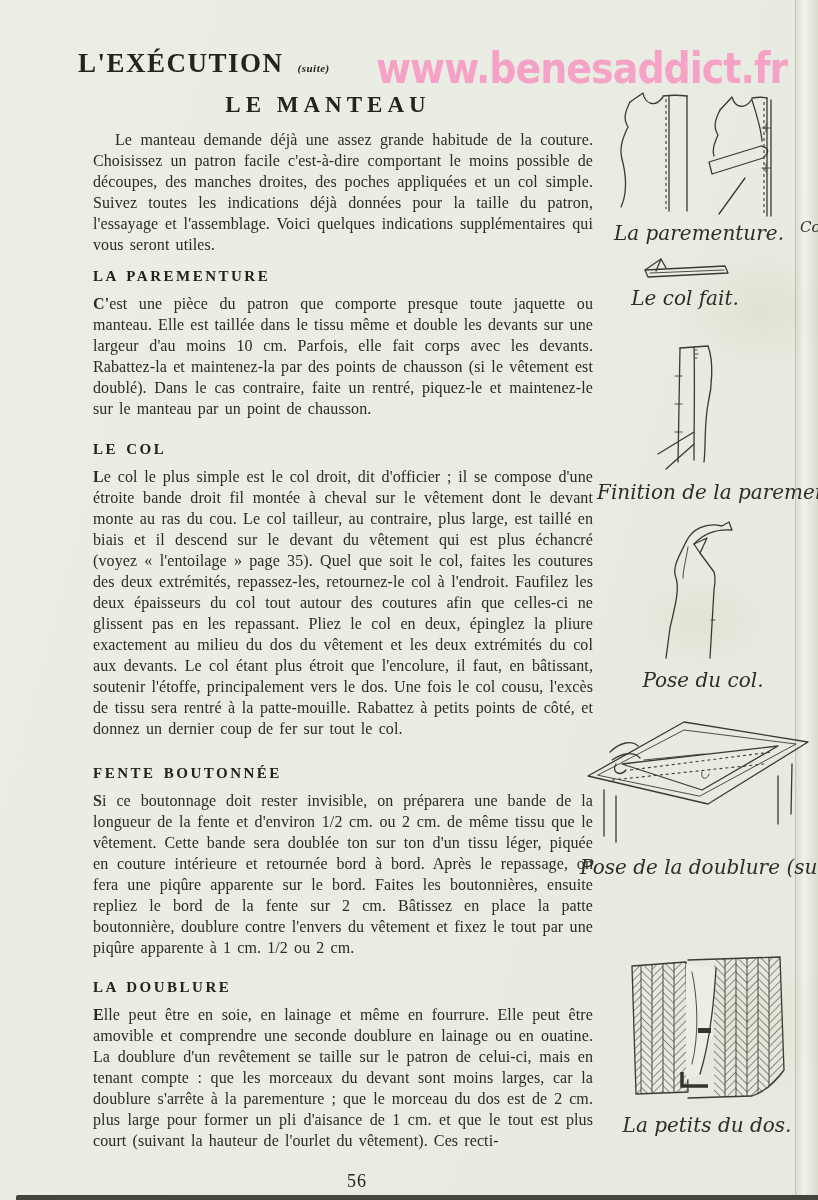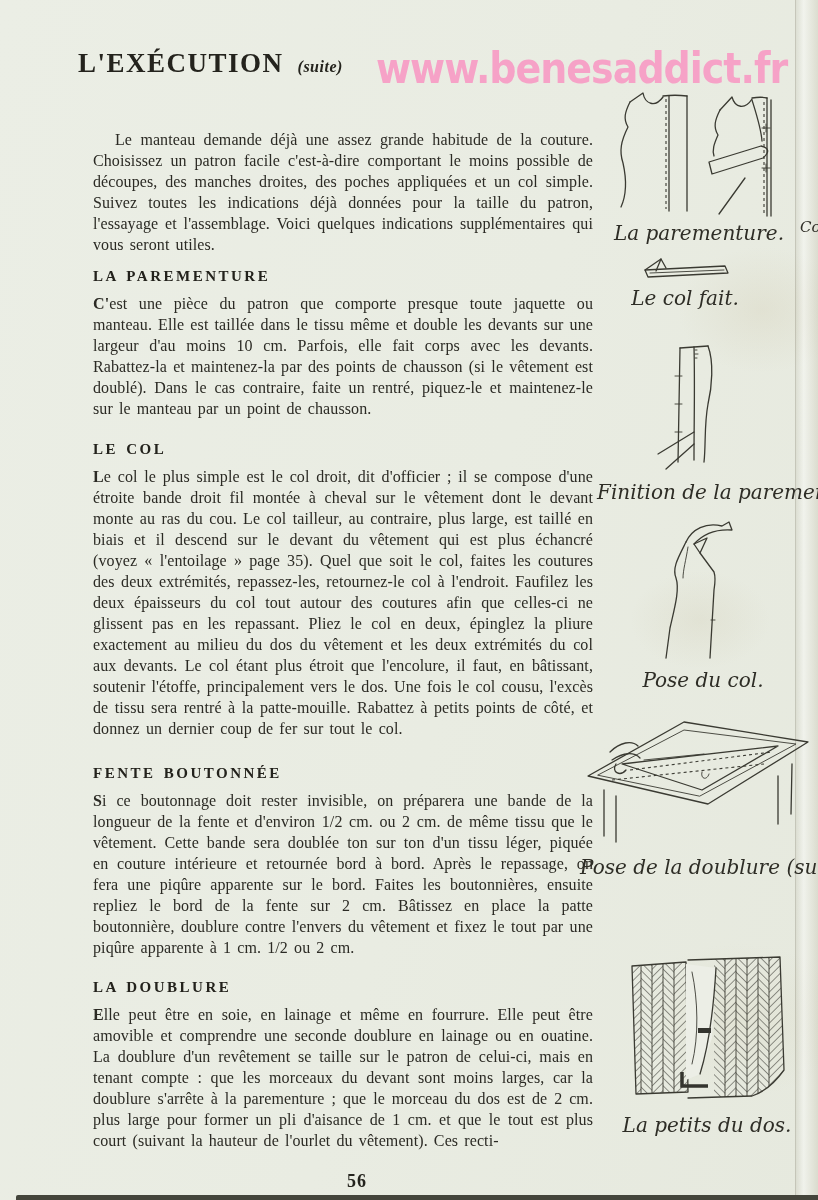--- a/index.html
+++ b/index.html
@@ -16,21 +16,21 @@
       radial-gradient(160px 110px at 740px 1020px, rgba(205,198,170,0.18), transparent 70%),
       linear-gradient(105deg,#ebeee5 0%,#e9ece2 55%,#e6e9de 100%);
   }
   
   .edge-strip{position:absolute;top:0;right:0;width:22px;height:100%;
     background:linear-gradient(to right, rgba(120,115,90,0.10), rgba(255,255,255,0.40) 35%, rgba(170,165,140,0.20) 100%);}
   .edge-line{position:absolute;top:0;right:22px;width:1px;height:100%;background:rgba(110,105,85,0.28);}
   .bottom-bar{position:absolute;left:16px;right:0;bottom:0;height:5px;background:#44453b;border-radius:2px 0 0 0;}
 
   .hdr{position:absolute;left:78px;top:48px;font-size:27px;font-weight:bold;letter-spacing:1.5px;color:#24231d;}
-  .hdr .suite{font-size:16px;font-weight:bold;font-style:italic;letter-spacing:0.5px;margin-left:14px;}
+  .hdr .suite{font-size:11px;font-weight:bold;font-style:italic;letter-spacing:0.5px;margin-left:14px;}
   .watermark{position:absolute;left:376px;top:44px;width:440px;
     font-family:"DejaVu Sans", sans-serif;font-weight:800;font-size:38px;letter-spacing:-1px;
     color:#f79fc6;transform:scaleY(1.12);transform-origin:top left;opacity:0.95;white-space:nowrap;}
   .main-title{position:absolute;left:78px;top:92px;width:500px;text-align:center;
     font-size:23px;font-weight:bold;letter-spacing:5px;color:#24231d;}
 
   .textblock{position:absolute;left:93px;width:500px;font-size:16px;line-height:21px;
     text-align:justify;word-spacing:2px;letter-spacing:0.1px;}
   .textblock p{margin:0;}
   .intro p{text-indent:22px;}
@@ -41,36 +41,37 @@
   .figure svg{display:block;margin:0 auto;}
   .figcap{font-family:"DejaVu Serif", serif;font-style:italic;font-size:20px;color:#2e2d26;
     margin-top:3px;white-space:nowrap;}
   .stroke{fill:none;stroke:#3a3a32;stroke-width:1.3;stroke-linecap:round;stroke-linejoin:round;}
   .thin{fill:none;stroke:#3a3a32;stroke-width:0.9;stroke-linecap:round;}
   .dash{fill:none;stroke:#3a3a32;stroke-width:1.1;stroke-dasharray:3 3;}
 
   .edge-frag{position:absolute;left:800px;top:218px;font-family:"DejaVu Serif",serif;
     font-style:italic;font-size:15px;color:#2e2d26;white-space:nowrap;}
   .pagenum{position:absolute;left:0;top:1171px;width:714px;text-align:center;
-    font-size:18px;font-weight:bold;letter-spacing:1px;color:#24231d;}
+    font-size:18px;font-weight:normal;letter-spacing:1px;color:#24231d;}
 </style>
 </head>
 <body>
 
 <div class="page">
 
   <div class="edge-strip"></div>
   <div class="edge-line"></div>
 
   <div class="hdr">
     <span>L'EXÉCUTION</span><span class="suite">(suite)</span>
   </div>
 
   <div class="watermark">www.benesaddict.fr</div>
 
+  <div class="main-title">LE MANTEAU</div>
 
   <div class="textblock intro" style="top:129px;">
     <p>Le manteau demande déjà une assez grande habitude de la couture. Choisissez un patron facile c'est-à-dire comportant le moins possible de découpes, des manches droites, des poches appliquées et un col simple. Suivez toutes les indications déjà données pour la taille du patron, l'essayage et l'assemblage. Voici quelques indications supplémentaires qui vous seront utiles.</p>
   </div>
 
   <div class="textblock" style="top:266px;">
     <div class="sec-head">LA PAREMENTURE</div>
     <p class="sec-body">C'est une pièce du patron que comporte presque toute jaquette ou manteau. Elle est taillée dans le tissu même et double les devants sur une largeur d'au moins 10 cm. Parfois, elle fait corps avec les devants. Rabattez-la et maintenez-la par des points de chausson (si le vêtement est doublé). Dans le cas contraire, faite un rentré, piquez-le et maintenez-le sur le manteau par un point de chausson.</p>
   </div>
 

